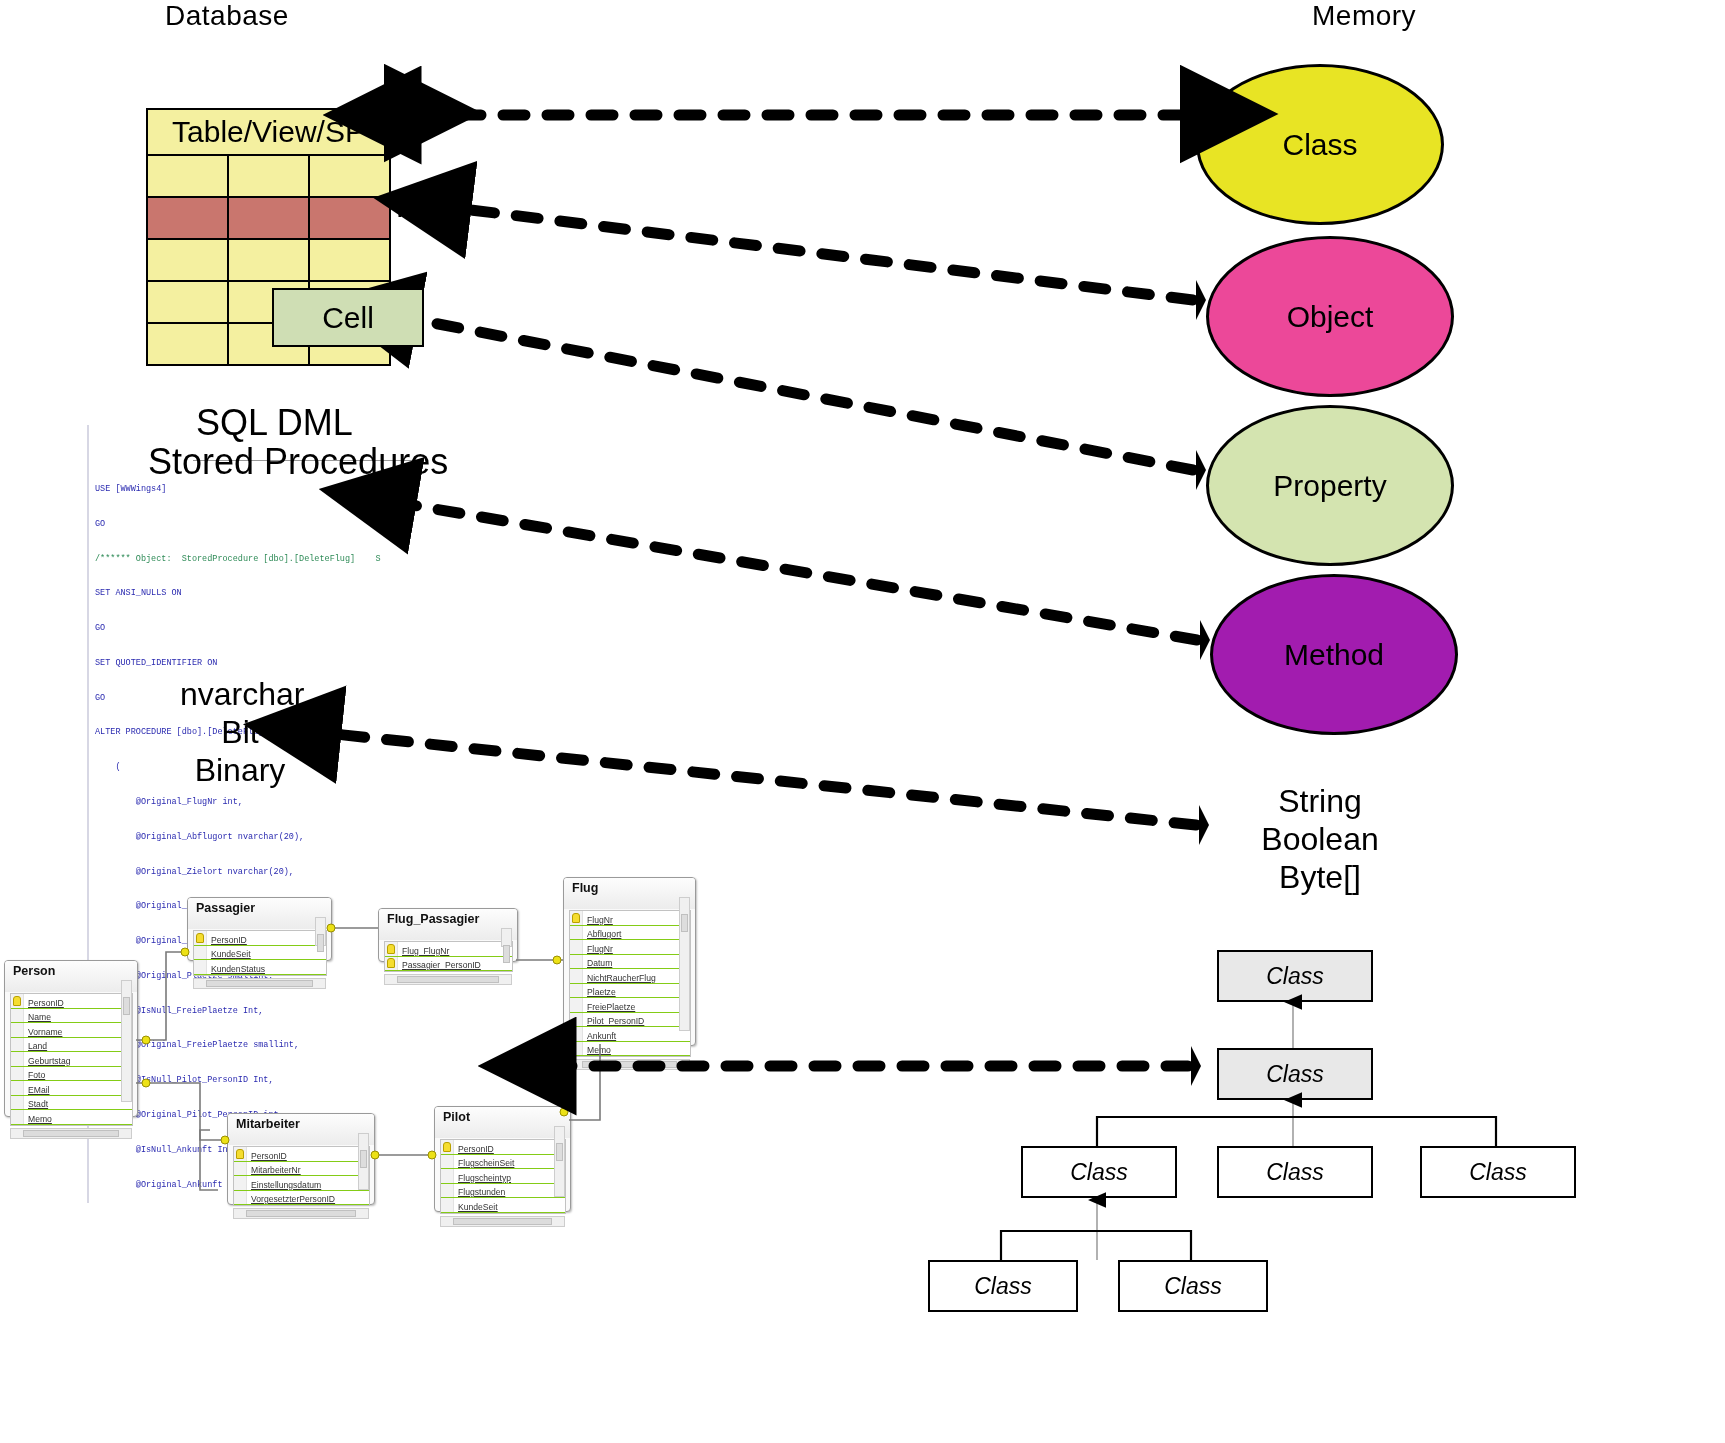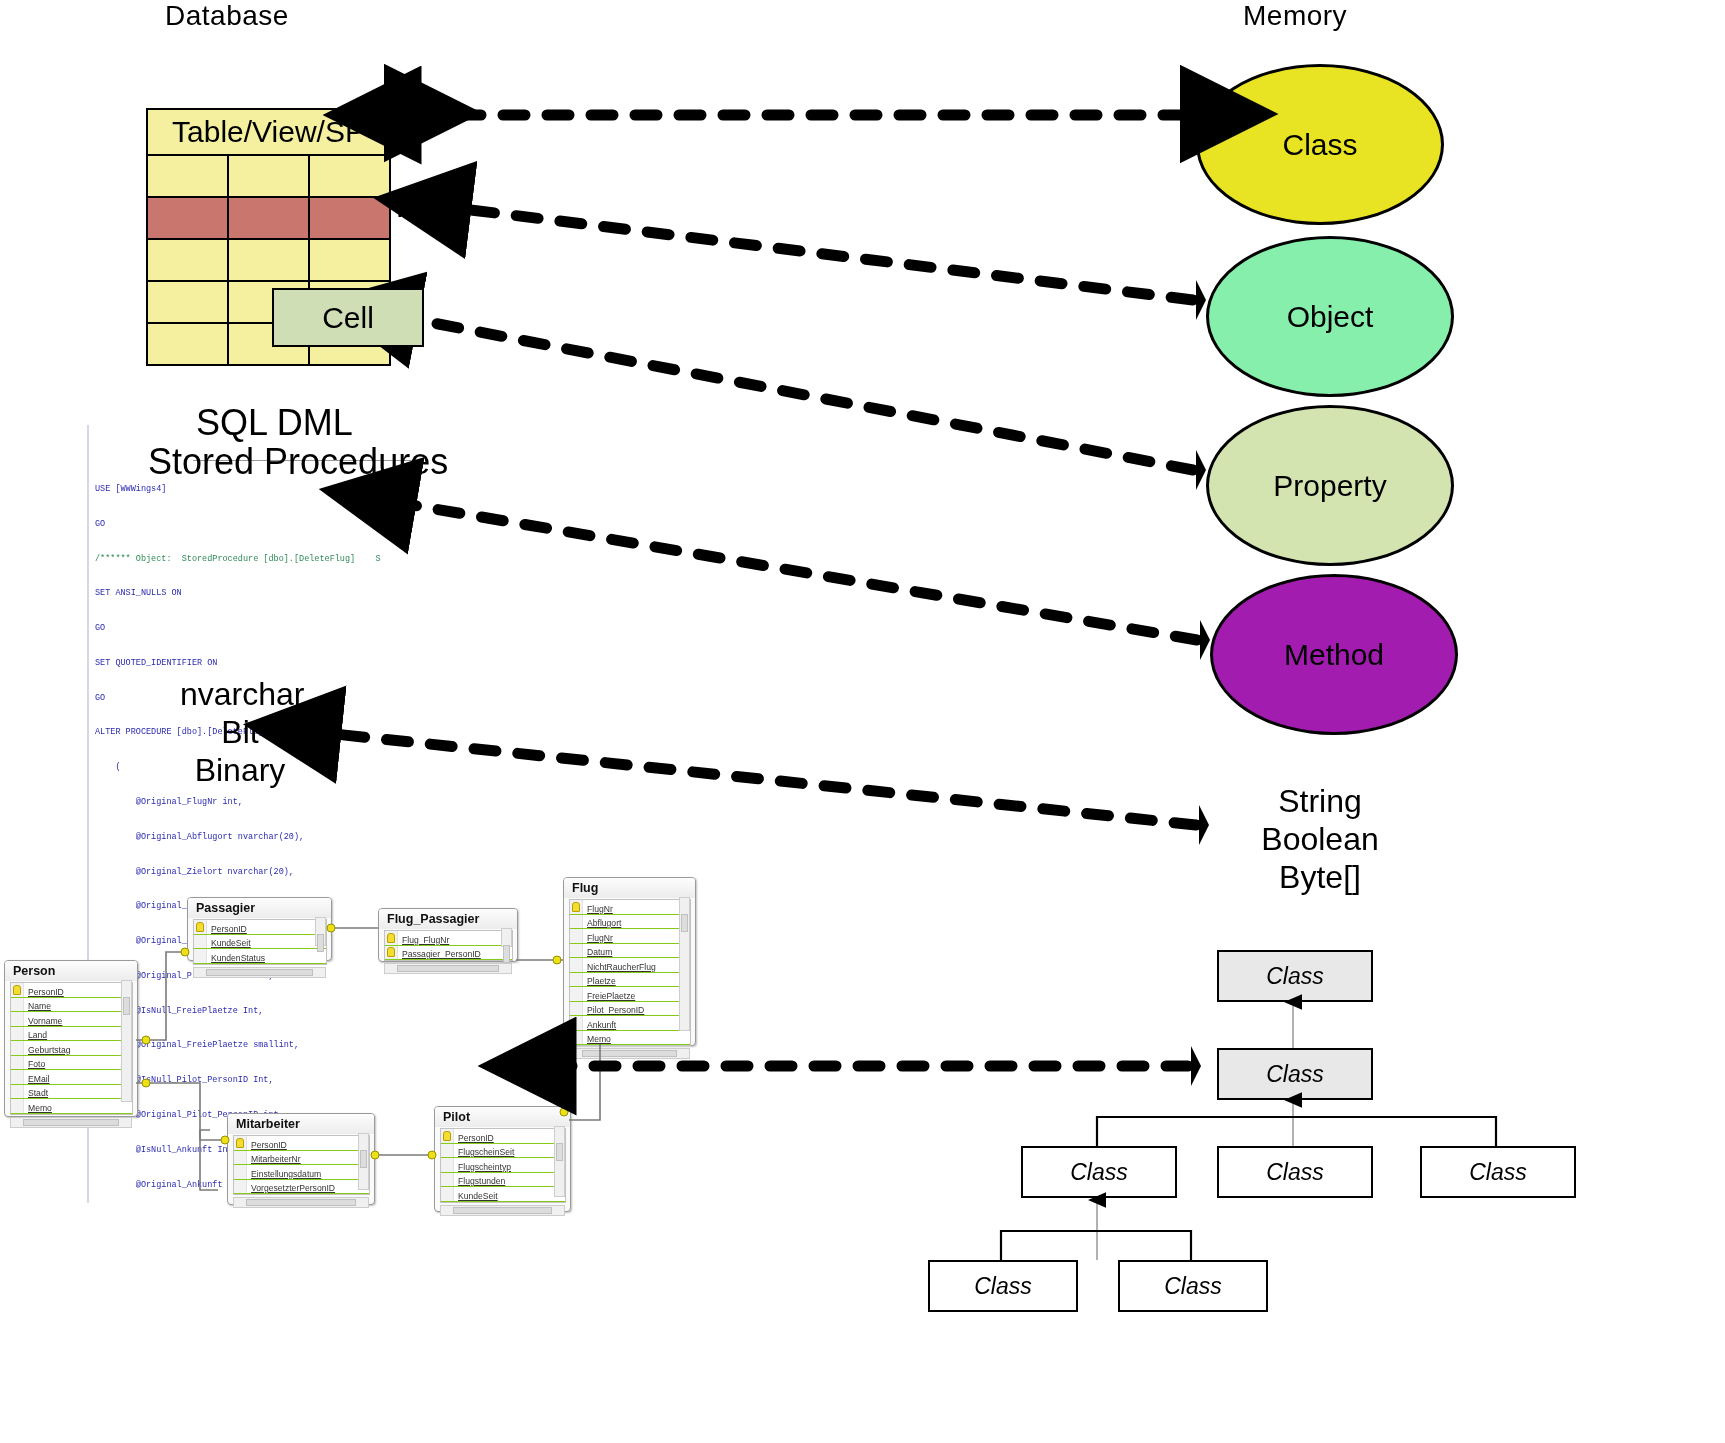--- a/index.html
+++ b/index.html
@@ -30,21 +30,21 @@
   #sql .bar{position:absolute;left:-8px;top:0;width:2px;height:100%;background:#d7d7e4;}
   #sql .topline{border-top:1px solid #999;width:230px;margin-left:98px;height:0;}
   .overlay-txt{font-size:36px;line-height:46px;text-align:left;}
 
   
   .midtxt{font-size:32px;line-height:38px;text-align:center;}
 
   
   .tbl{position:absolute;background:#fafafa;border:1px solid #9a9a9a;border-radius:4px;
        box-shadow:1px 1px 2px rgba(0,0,0,.25);font-size:9.5px;color:#333;}
-  .tbl .ttl{font-weight:bold;font-size:12.5px;padding:3px 6px 3px 8px;color:#111;
+  .tbl .ttl{font-weight:bold;font-size:12.5px;padding:3px 6px 14px 8px;color:#111;
             background:linear-gradient(#fdfdfd,#ececec);border-radius:3px 3px 0 0;}
   .tbl .body{margin:1px 4px 2px 5px;border:1px solid #c2c2c2;background:#fff;}
   .tbl .row{display:flex;align-items:flex-end;height:13.5px;border-bottom:1px solid #84cc16;text-decoration:underline;}
   .tbl .gut{width:12px;height:100%;background:#f2f2f2;border-right:1px solid #e2e2e2;
             display:flex;align-items:center;justify-content:center;}
   .key{width:6px;height:8px;background:#f5dd30;border:1px solid #b8a000;border-radius:3px 3px 1px 1px;}
   .tbl .nm{padding-left:4px;font-size:8.6px;}
   .tbl .vsb{position:absolute;right:5px;top:19px;bottom:14px;width:9px;background:#f0f0f0;
             border:1px solid #cdcdcd;}
   .tbl .vsb i{position:absolute;left:1px;top:16px;width:5px;height:16px;background:#ddd;border:1px solid #c0c0c0;}
@@ -55,21 +55,21 @@
   .cbox{position:absolute;border:2px solid #000;display:flex;align-items:center;
         justify-content:center;font-style:italic;font-size:23px;background:#fff;}
   .cbox.shaded{background:#e8e8e8;}
 
   svg{position:absolute;left:0;top:0;pointer-events:none;}
 </style>
 </head>
 <body>
 
 <div class="abs hdr" style="left:165px;top:0px;">Database</div>
-<div class="abs hdr" style="left:1243px;top:0px;">Memory</div>
+<div class="abs hdr" style="left:1312px;top:0px;">Memory</div>
 
 <table class="abs" id="db-grid">
   <tbody>
       <tr>
         <td class="hd" colspan="3">Table/View/SP</td>
       </tr>
   <tr>
         <td></td>
         <td></td>
         <td></td>
@@ -95,21 +95,21 @@
         <td></td>
       </tr>
 </tbody>
   </table>
 <div class="abs rowlbl">Row</div>
 <div class="abs cellbox">Cell</div>
 
 <div class="abs ell" style="left:1196px;top:64px;background:#e8e424;">
   <span>Class</span>
   </div>
-<div class="abs ell" style="left:1206px;top:236px;background:#86efac;">
+<div class="abs ell" style="left:1206px;top:236px;background:#ec4899;">
   <span>Object</span>
   </div>
 <div class="abs ell" style="left:1206px;top:405px;background:#d4e4b0;">
   <span>Property</span>
   </div>
 <div class="abs ell" style="left:1210px;top:574px;background:#a21caf;">
   <span>Method</span>
   </div>
 
 <div class="abs" id="sql">

